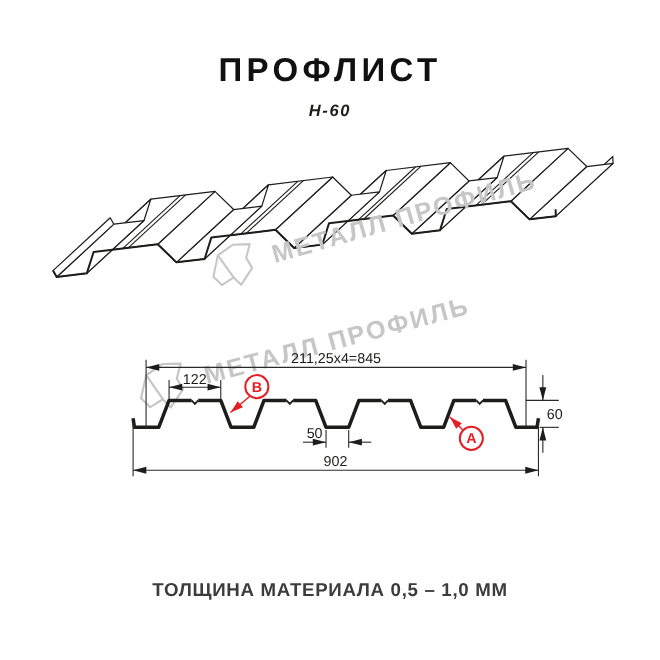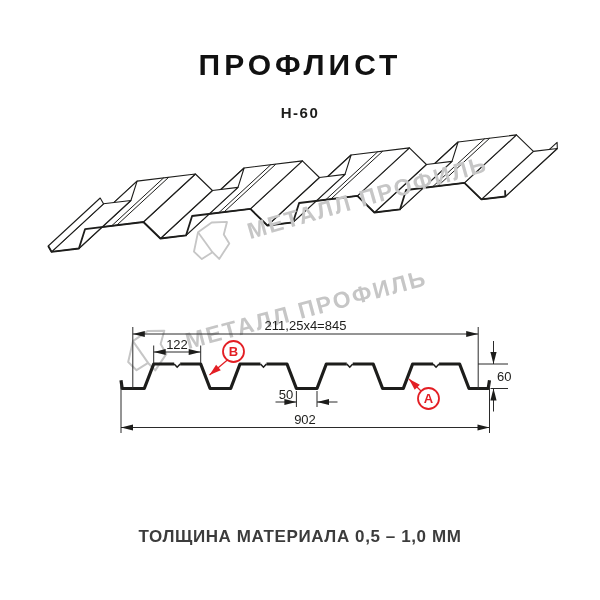--- a/index.html
+++ b/index.html
@@ -6,21 +6,21 @@
   .stage{
     position:relative;width:600px;height:600px;background:#ffffff;overflow:hidden;
     font-family:"Liberation Sans", sans-serif;
     padding-left:27px;
   }
   .hdr{position:absolute;left:0;top:48px;width:600px;text-align:center;}
   .title{
     font-size:30px;font-weight:800;letter-spacing:4px;color:#111111;
   }
   .subtitle{
-    margin-top:22px;font-size:15px;font-weight:600;letter-spacing:1.5px;color:#1d1d1b;
+    margin-top:10px;font-size:15px;font-weight:600;letter-spacing:1.5px;color:#1d1d1b;font-style:italic;
   }
   .footer{
     position:absolute;left:0;top:527px;width:600px;text-align:center;
     font-size:17px;font-weight:600;letter-spacing:0.6px;color:#3c3c3c;
   }
   svg.layer{position:absolute;left:0;top:0;pointer-events:none;}
   .wm{
     position:absolute;display:flex;align-items:center;gap:8px;
     color:#c6c6c6;font-weight:bold;white-space:nowrap;
   }

